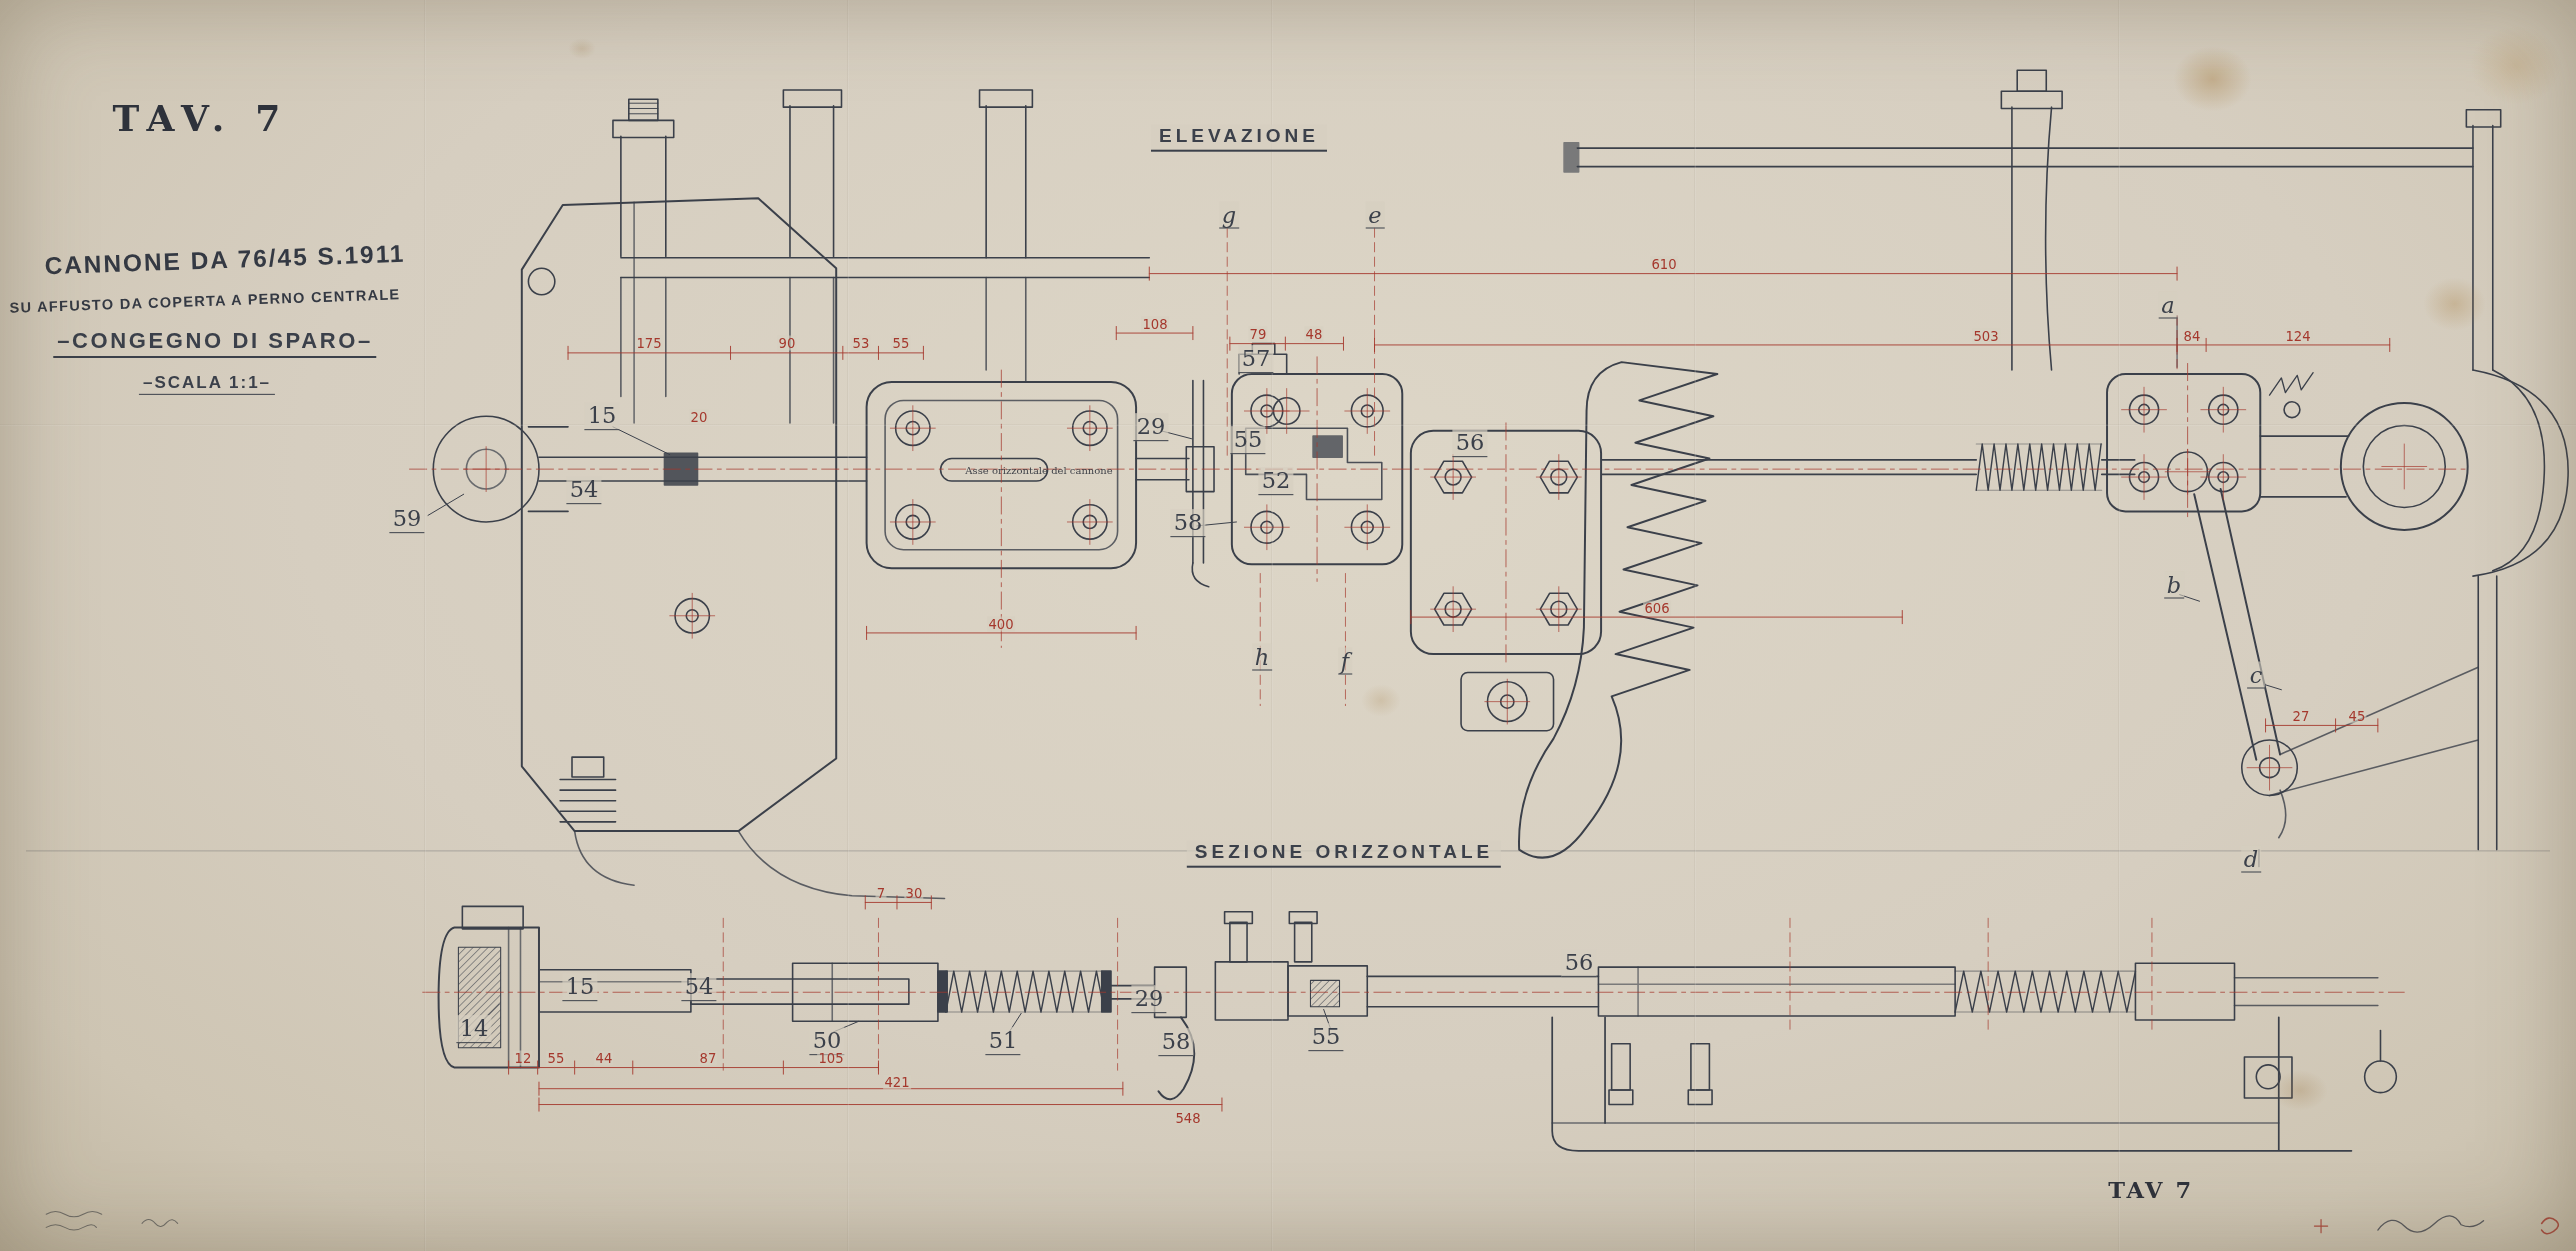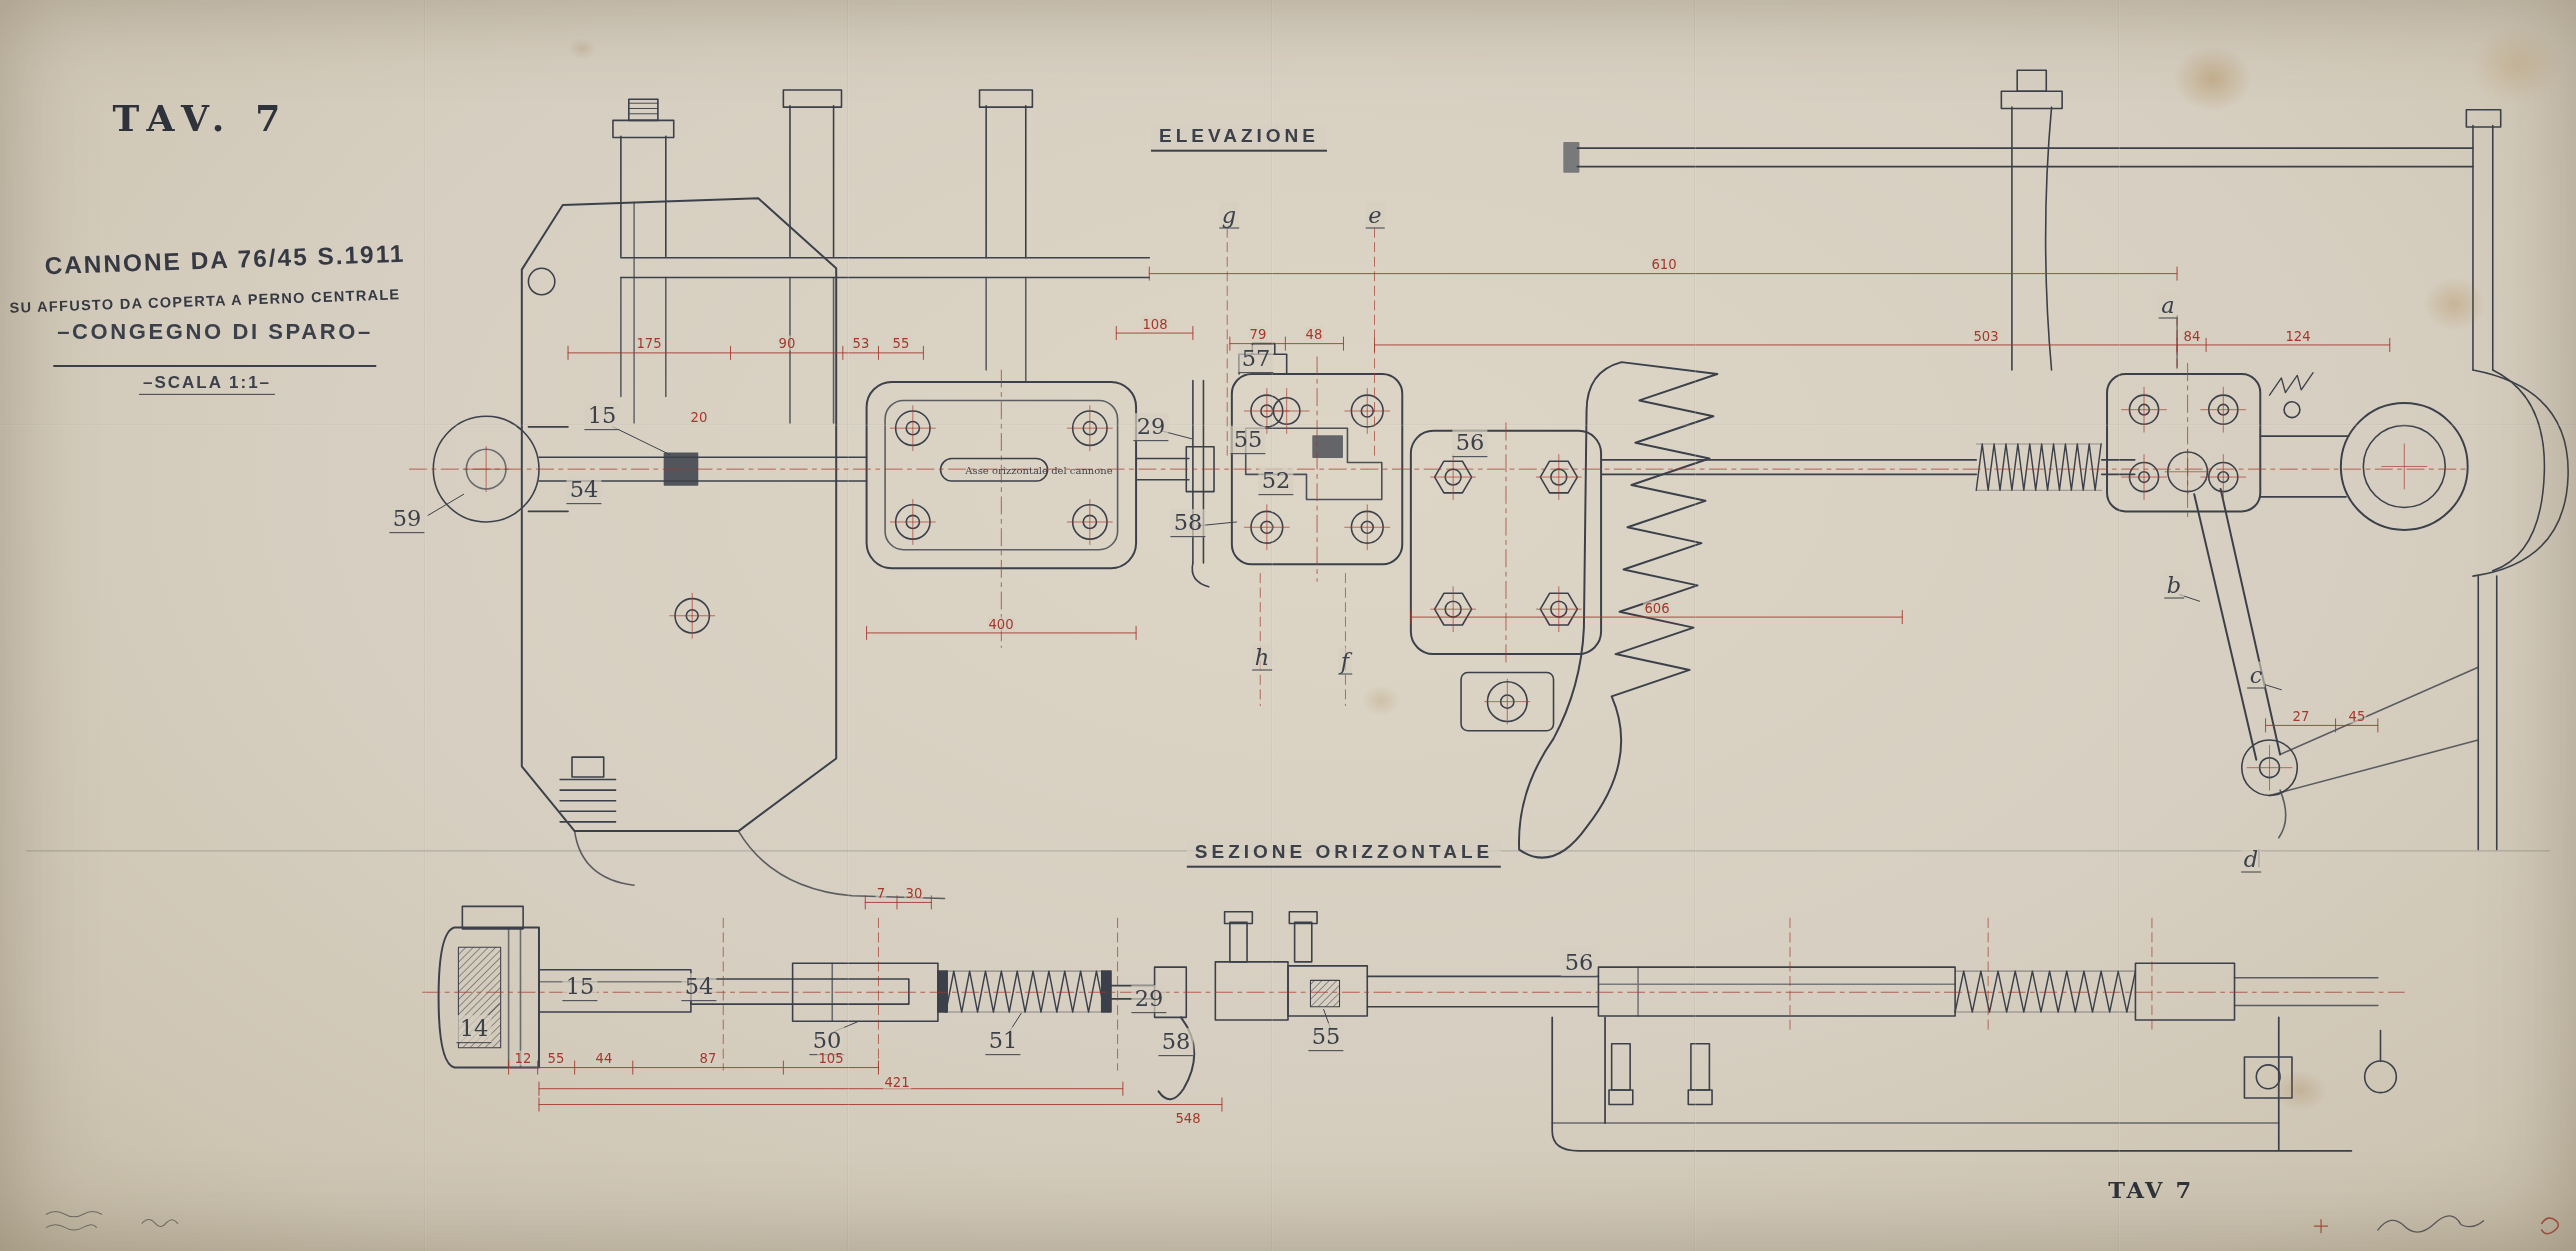--- a/index.html
+++ b/index.html
@@ -15,21 +15,21 @@
   .halo{background:rgba(214,206,192,.72);}
   .title-main{font-size:28px;font-weight:600;letter-spacing:6px;border-bottom:2px solid #3b404a;padding:0 10.6px 4px;}
   .view-label{font-size:19px;font-weight:600;letter-spacing:4px;border-bottom:2px solid #3b404a;padding:0 8px 2.6px;}
   .part-num{font-family:"DejaVu Serif",serif;font-size:22.5px;border-bottom:1.7px solid #3b404a;padding:0 3.3px 0.7px;background:rgba(214,206,192,.7);}
   .ref-letter{font-family:"DejaVu Serif",serif;font-style:italic;font-size:22.5px;border-bottom:1.3px solid #3b404a;padding:0 2.6px;background:rgba(214,206,192,.6);}
   .dim{font-family:"DejaVu Sans",sans-serif;font-size:13.2px;color:#a5382d;background:rgba(214,206,192,.6);padding:0 1.3px;}
   .tb-company{font-family:"DejaVu Serif",serif;font-size:34px;font-weight:700;letter-spacing:1.3px;color:#2e323b;}
   .tb-plate{font-family:"DejaVu Serif",serif;font-size:36px;font-weight:700;letter-spacing:9.2px;color:#2e323b;}
   .tb-gun{font-size:24.4px;font-weight:700;letter-spacing:2px;transform:translate(-50%,-50%) rotate(-2deg);color:#343943;}
   .tb-mount{font-size:14.5px;font-weight:700;letter-spacing:1.3px;transform:translate(-50%,-50%) rotate(-2deg);color:#343943;}
-  .tb-subject{font-size:22px;font-weight:700;letter-spacing:2.6px;border-bottom:2px solid #3b404a;padding:0 4px 20px;}
+  .tb-subject{font-size:22px;font-weight:700;letter-spacing:2.6px;border-bottom:2px solid #3b404a;padding:0 4px 2px;}
   .tb-scale{font-size:17px;font-weight:700;letter-spacing:2px;border-bottom:1.7px solid #3b404a;padding:0 4px 1.3px;}
   .footer-plate{font-family:"DejaVu Serif",serif;font-size:22.5px;font-weight:700;letter-spacing:2.6px;color:#2e323b;}
   .axis-note{font-family:"DejaVu Serif",serif;font-size:10px;color:#2f333c;opacity:.9;background:none;margin-left:45px;}
   .stain{position:absolute;border-radius:50%;z-index:2;pointer-events:none;}
   .crease-v{position:absolute;top:0;bottom:0;width:2px;z-index:2;pointer-events:none;
     background:linear-gradient(90deg, rgba(110,95,70,.12), rgba(255,255,255,.20));}
   .crease-h{position:absolute;left:0;right:0;height:2px;z-index:2;pointer-events:none;
     background:linear-gradient(180deg, rgba(110,95,70,.10), rgba(255,255,255,.18));}
 </style>
 </head>

